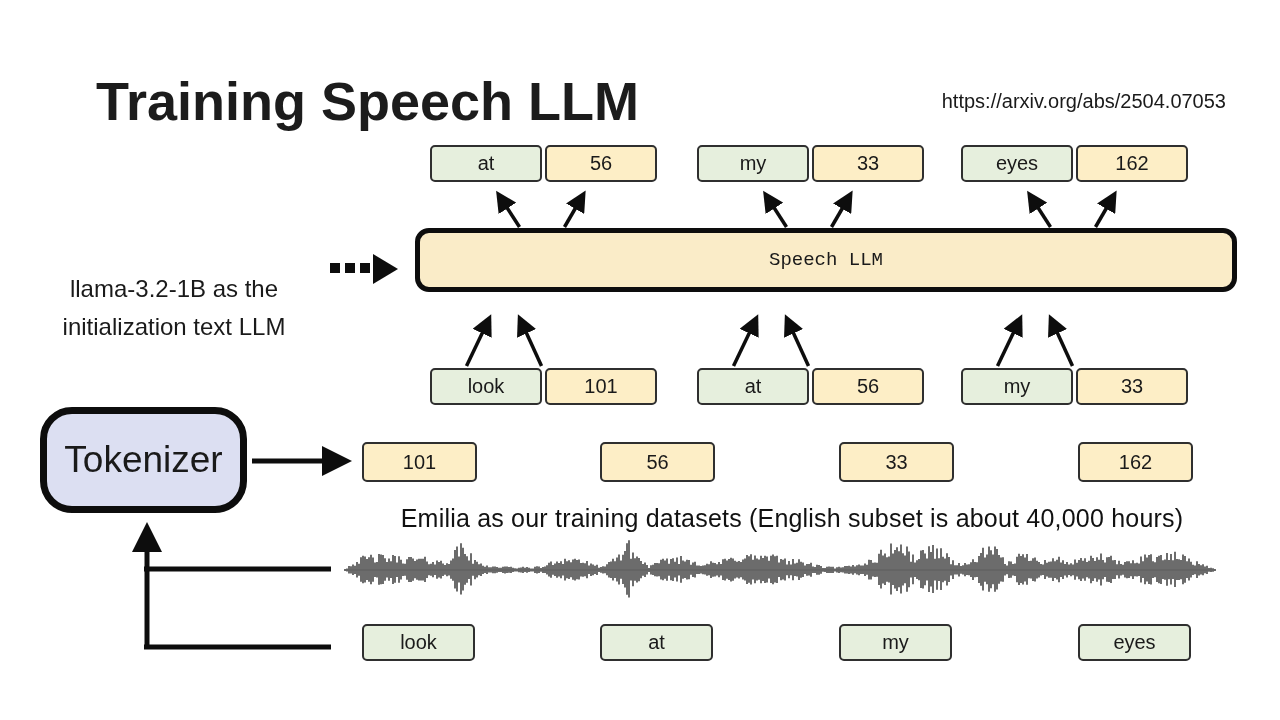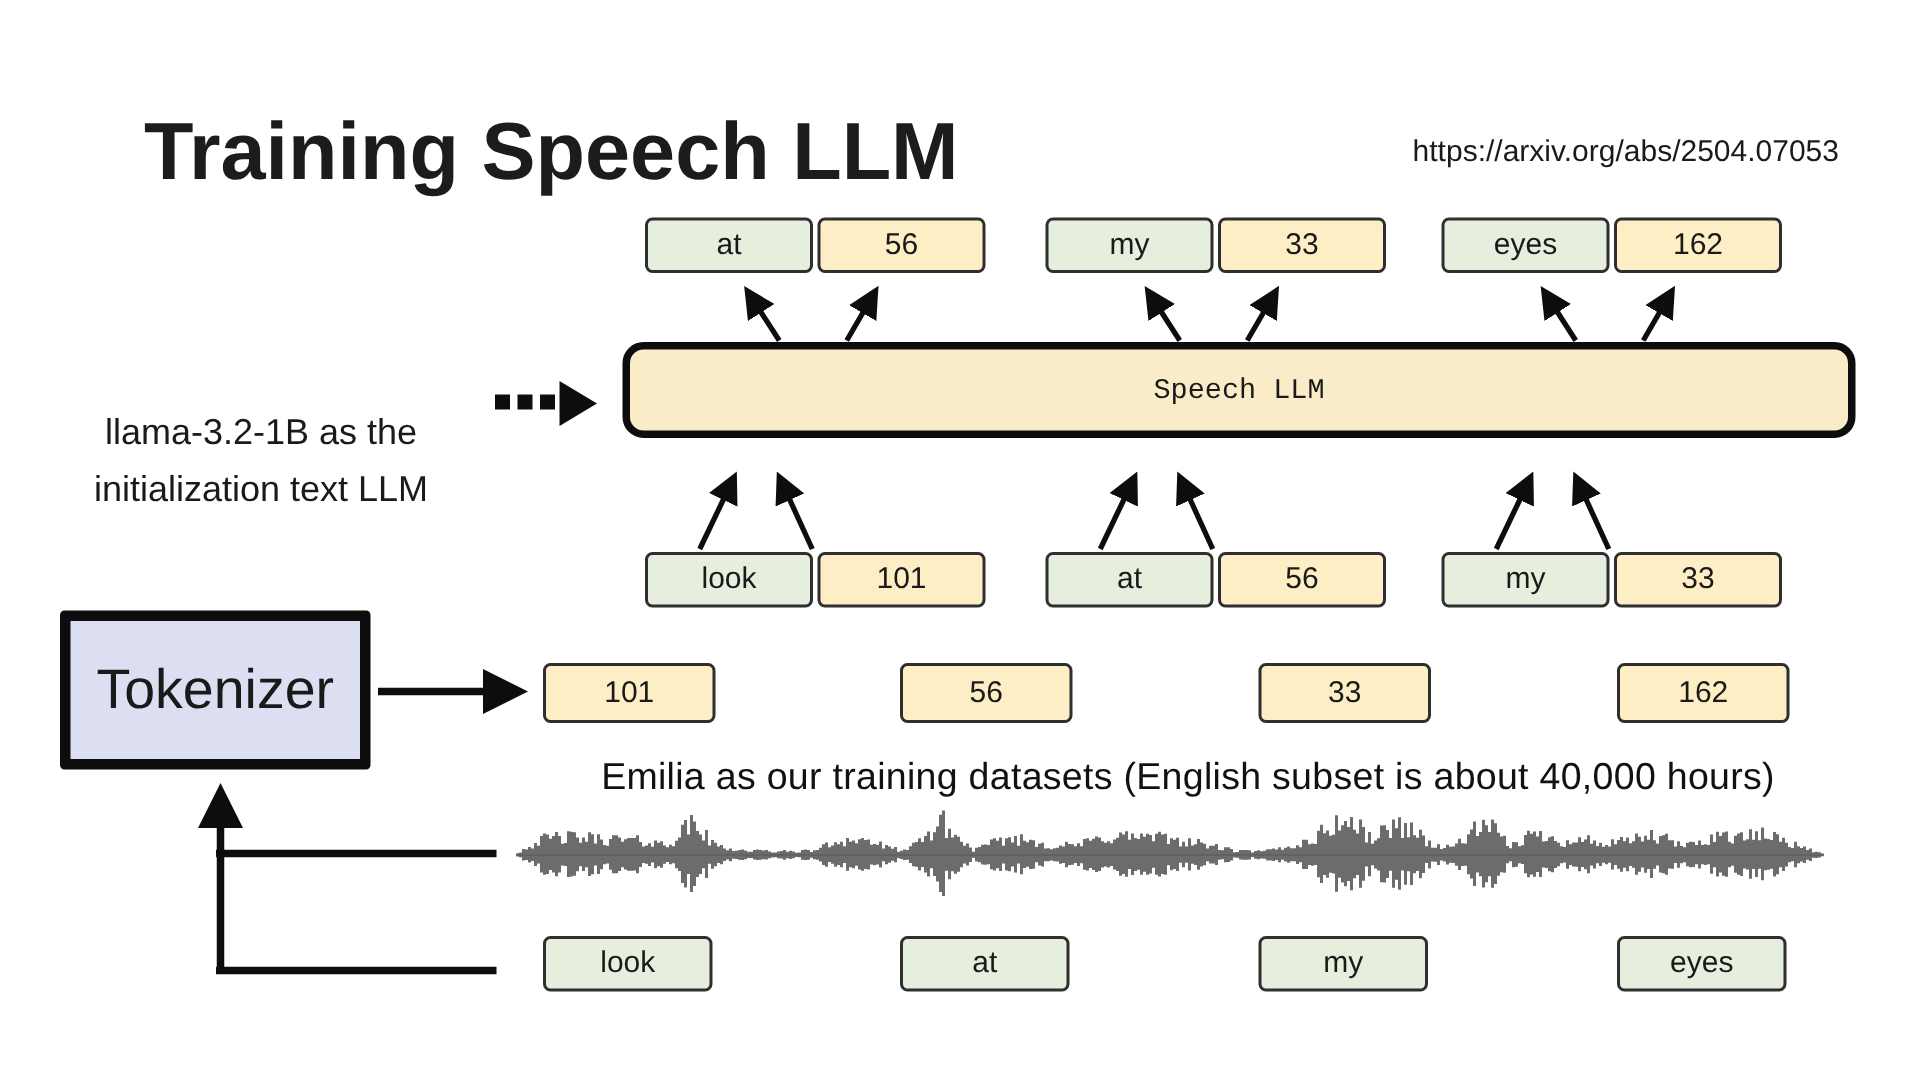--- a/index.html
+++ b/index.html
@@ -8,21 +8,21 @@
   .slide { position:relative; width:1280px; height:720px; background:#ffffff; overflow:hidden; }
   .abs { position:absolute; }
   .title { left:96px; top:70px; font-size:54px; color:#1c1c1c; font-weight:700; }
   .url   { right:54px; top:68px; font-size:20px; color:#1a1a1a;margin-top:22px; }
   .llama-note { left:26px; top:231px; width:296px; text-align:center; font-size:24px;
                 line-height:38px; color:#1a1a1a;margin-top:39px; }
   .speech-llm { left:415px; top:228px; width:822px; height:64px; background:#faecc8;
                 border:5px solid #0d0d0d; border-radius:14px; display:flex;
                 align-items:center; justify-content:center; font-size:19px; color:#1a1a1a;font-family:Liberation Mono, monospace; }
   .tokenizer  { left:40px; top:407px; width:207px; height:106px; background:#dcdff2;
-                border:7px solid #0d0d0d; border-radius:3px; display:flex;
+                border:7px solid #0d0d0d; border-radius:32px; display:flex;
                 align-items:center; justify-content:center; font-size:37px; color:#1a1a1a; }
   .dataset-note { left:347px; top:504px; width:890px; text-align:center; font-size:25px;
                   letter-spacing:0.2px; color:#111111; white-space:nowrap; }
   .box { position:absolute; display:flex; align-items:center; justify-content:center;
          border:2px solid #2f2f2f; border-radius:5px; font-size:20px; color:#1a1a1a; z-index:2; }
   svg.overlay { position:absolute; left:0; top:0; z-index:3; }
 </style>
 </head>
 <body>
 

